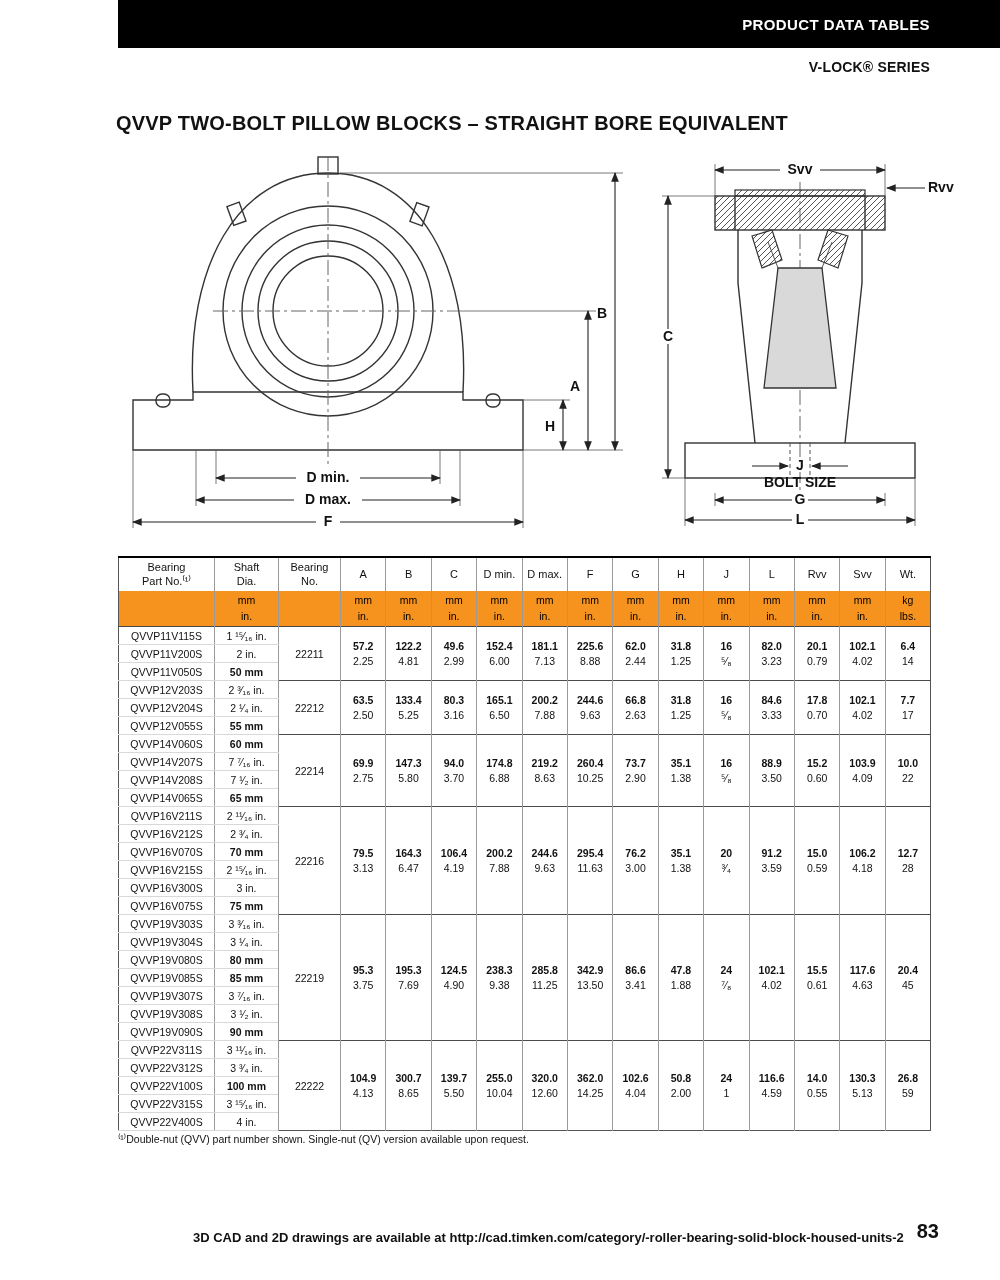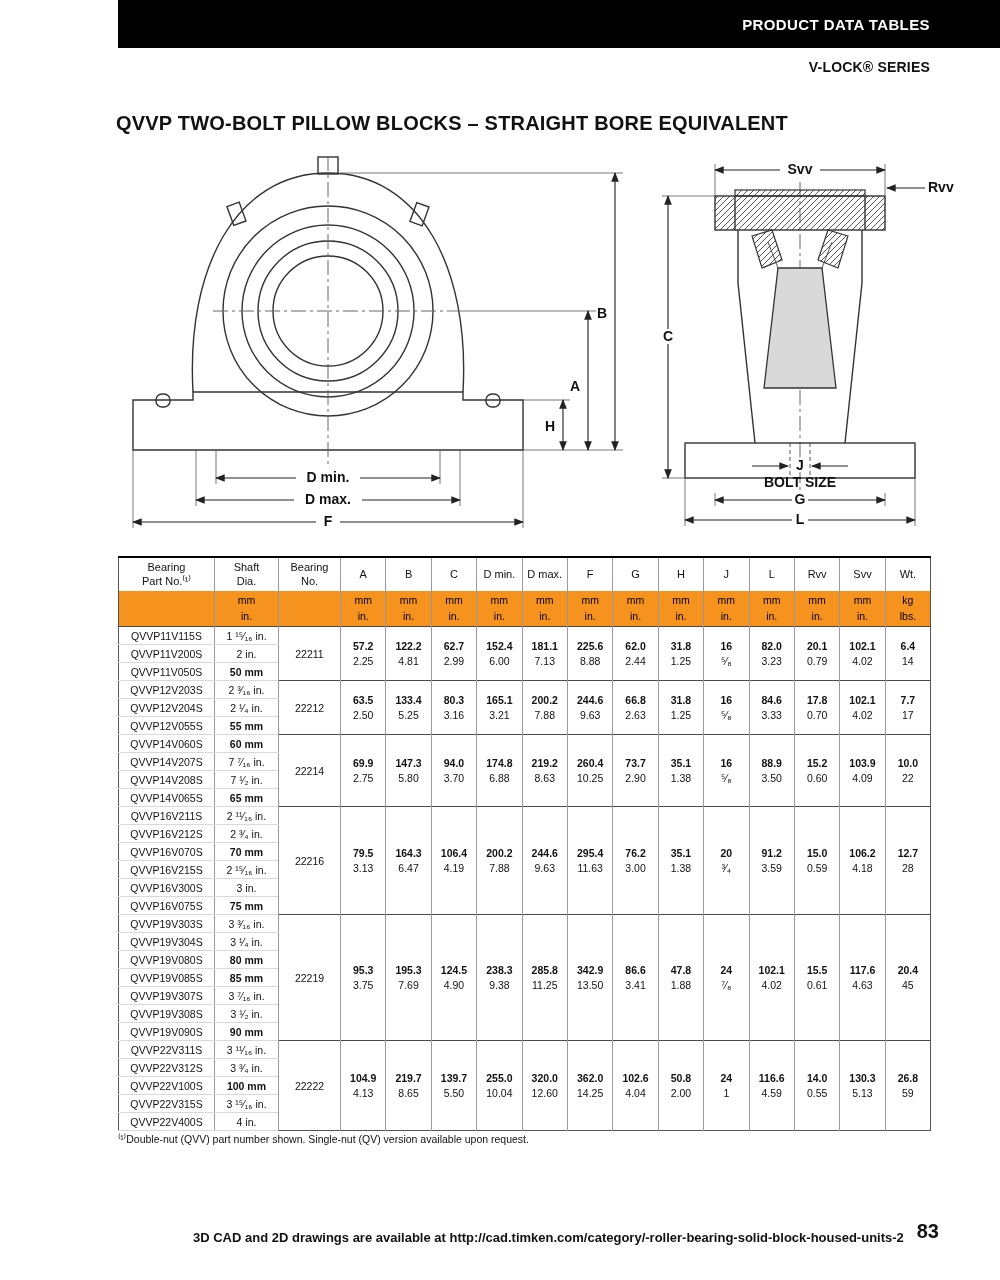--- a/index.html
+++ b/index.html
@@ -236,21 +236,21 @@
             <td rowspan="3" class="vcell bno">22211</td>
             <td rowspan="3" class="vcell">
               <div class="v-mm">57.2</div>
               <div class="v-in">2.25</div>
             </td>
             <td rowspan="3" class="vcell">
               <div class="v-mm">122.2</div>
               <div class="v-in">4.81</div>
             </td>
             <td rowspan="3" class="vcell">
-              <div class="v-mm">62.7</div>
+              <div class="v-mm">49.6</div>
               <div class="v-in">2.99</div>
             </td>
             <td rowspan="3" class="vcell">
               <div class="v-mm">152.4</div>
               <div class="v-in">6.00</div>
             </td>
             <td rowspan="3" class="vcell">
               <div class="v-mm">181.1</div>
               <div class="v-in">7.13</div>
             </td>
@@ -306,21 +306,21 @@
             <td rowspan="3" class="vcell">
               <div class="v-mm">133.4</div>
               <div class="v-in">5.25</div>
             </td>
             <td rowspan="3" class="vcell">
               <div class="v-mm">80.3</div>
               <div class="v-in">3.16</div>
             </td>
             <td rowspan="3" class="vcell">
               <div class="v-mm">165.1</div>
-              <div class="v-in">3.21</div>
+              <div class="v-in">6.50</div>
             </td>
             <td rowspan="3" class="vcell">
               <div class="v-mm">200.2</div>
               <div class="v-in">7.88</div>
             </td>
             <td rowspan="3" class="vcell">
               <div class="v-mm">244.6</div>
               <div class="v-in">9.63</div>
             </td>
             <td rowspan="3" class="vcell">
@@ -589,21 +589,21 @@
           </tr>
           <tr class="grp-start">
             <td class="pcell">QVVP22V311S</td>
             <td class="scell">3 ¹¹⁄₁₆ in.</td>
             <td rowspan="5" class="vcell bno">22222</td>
             <td rowspan="5" class="vcell">
               <div class="v-mm">104.9</div>
               <div class="v-in">4.13</div>
             </td>
             <td rowspan="5" class="vcell">
-              <div class="v-mm">219.7</div>
+              <div class="v-mm">300.7</div>
               <div class="v-in">8.65</div>
             </td>
             <td rowspan="5" class="vcell">
               <div class="v-mm">139.7</div>
               <div class="v-in">5.50</div>
             </td>
             <td rowspan="5" class="vcell">
               <div class="v-mm">255.0</div>
               <div class="v-in">10.04</div>
             </td>

